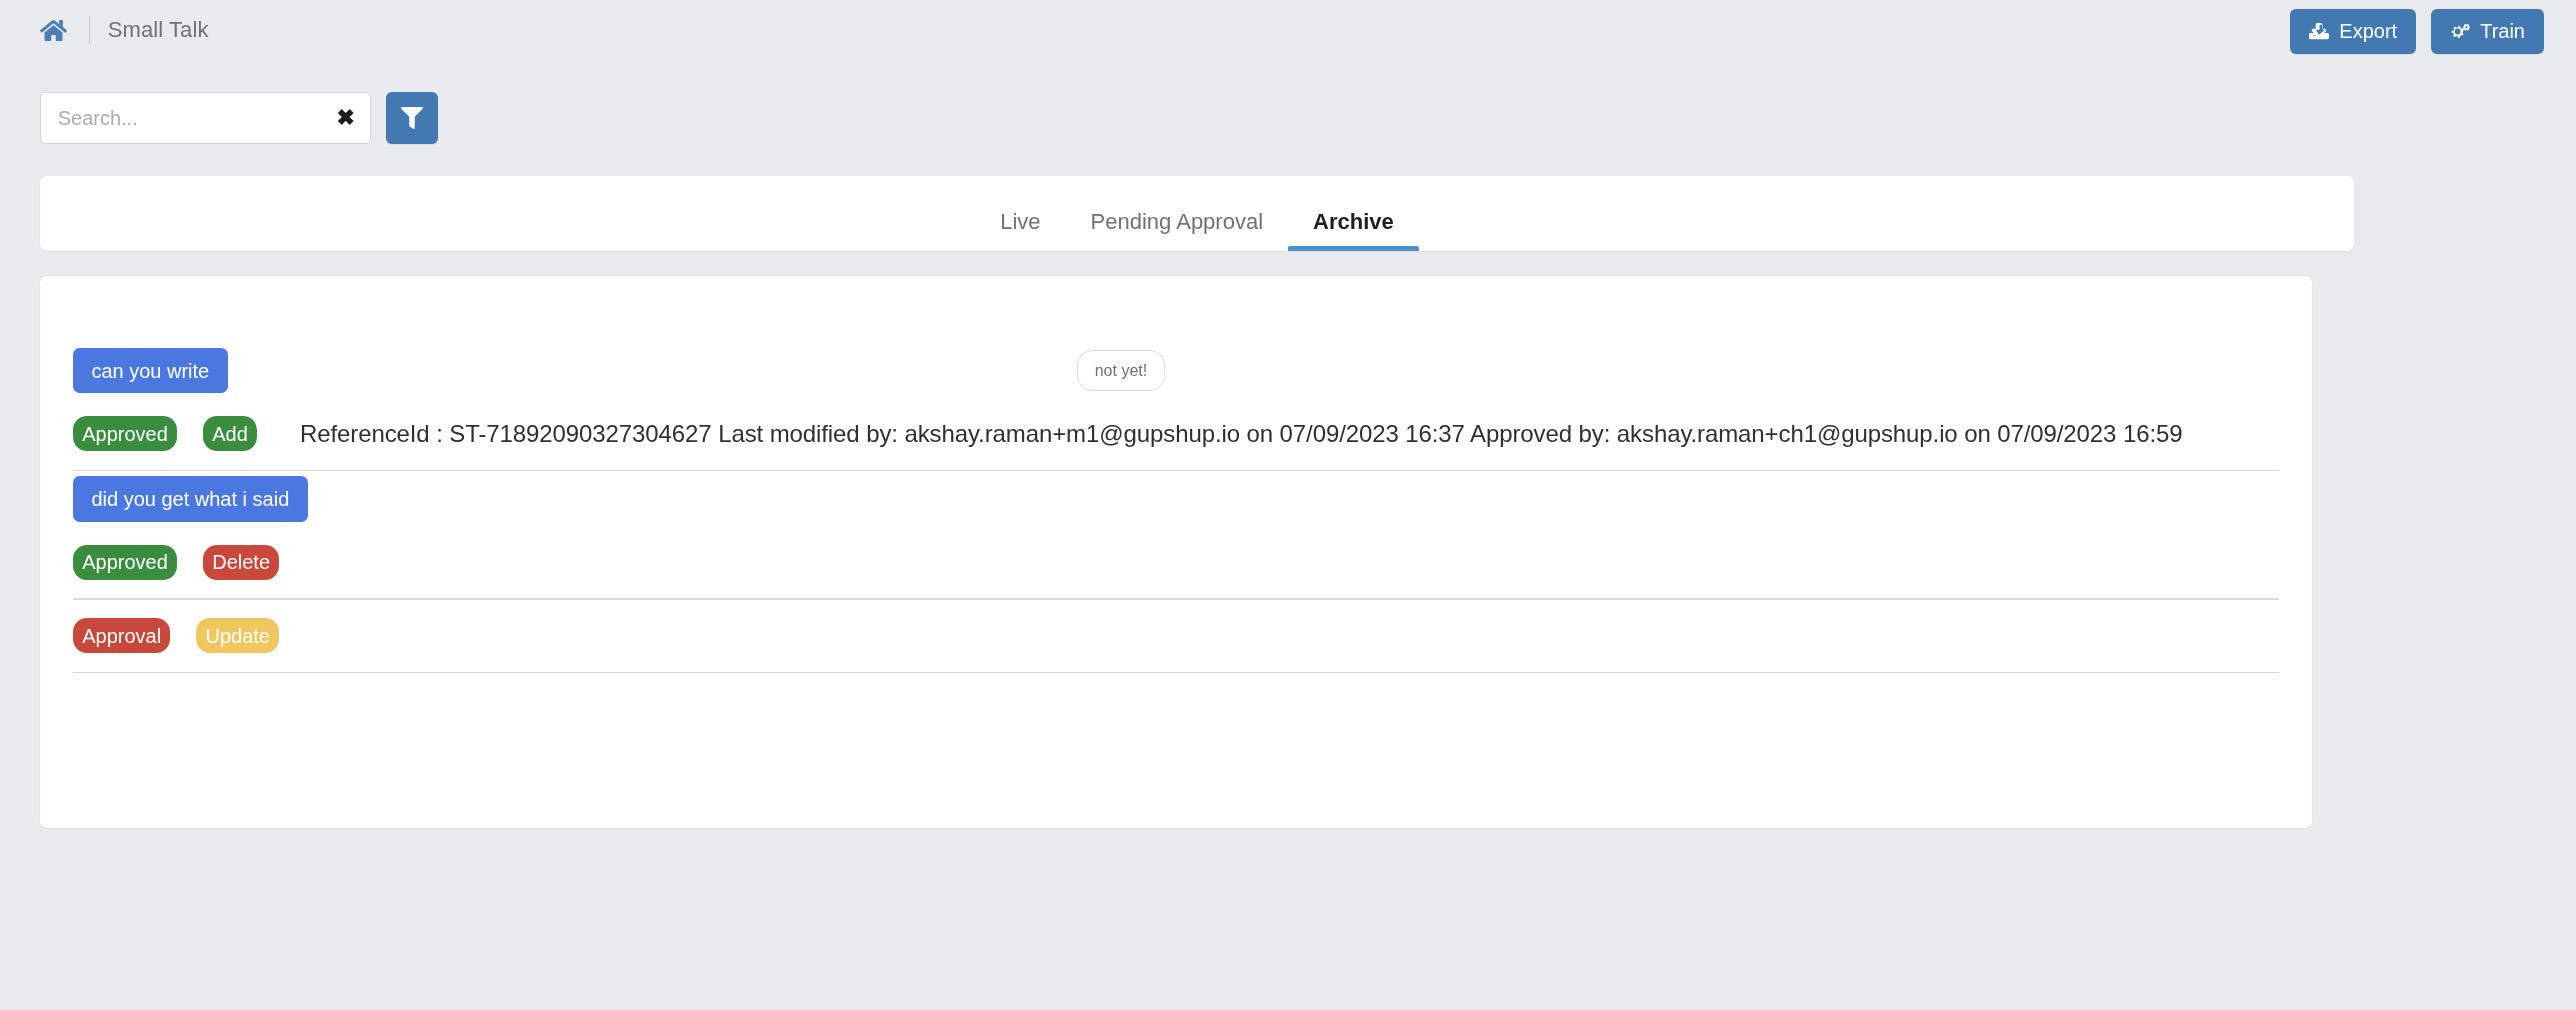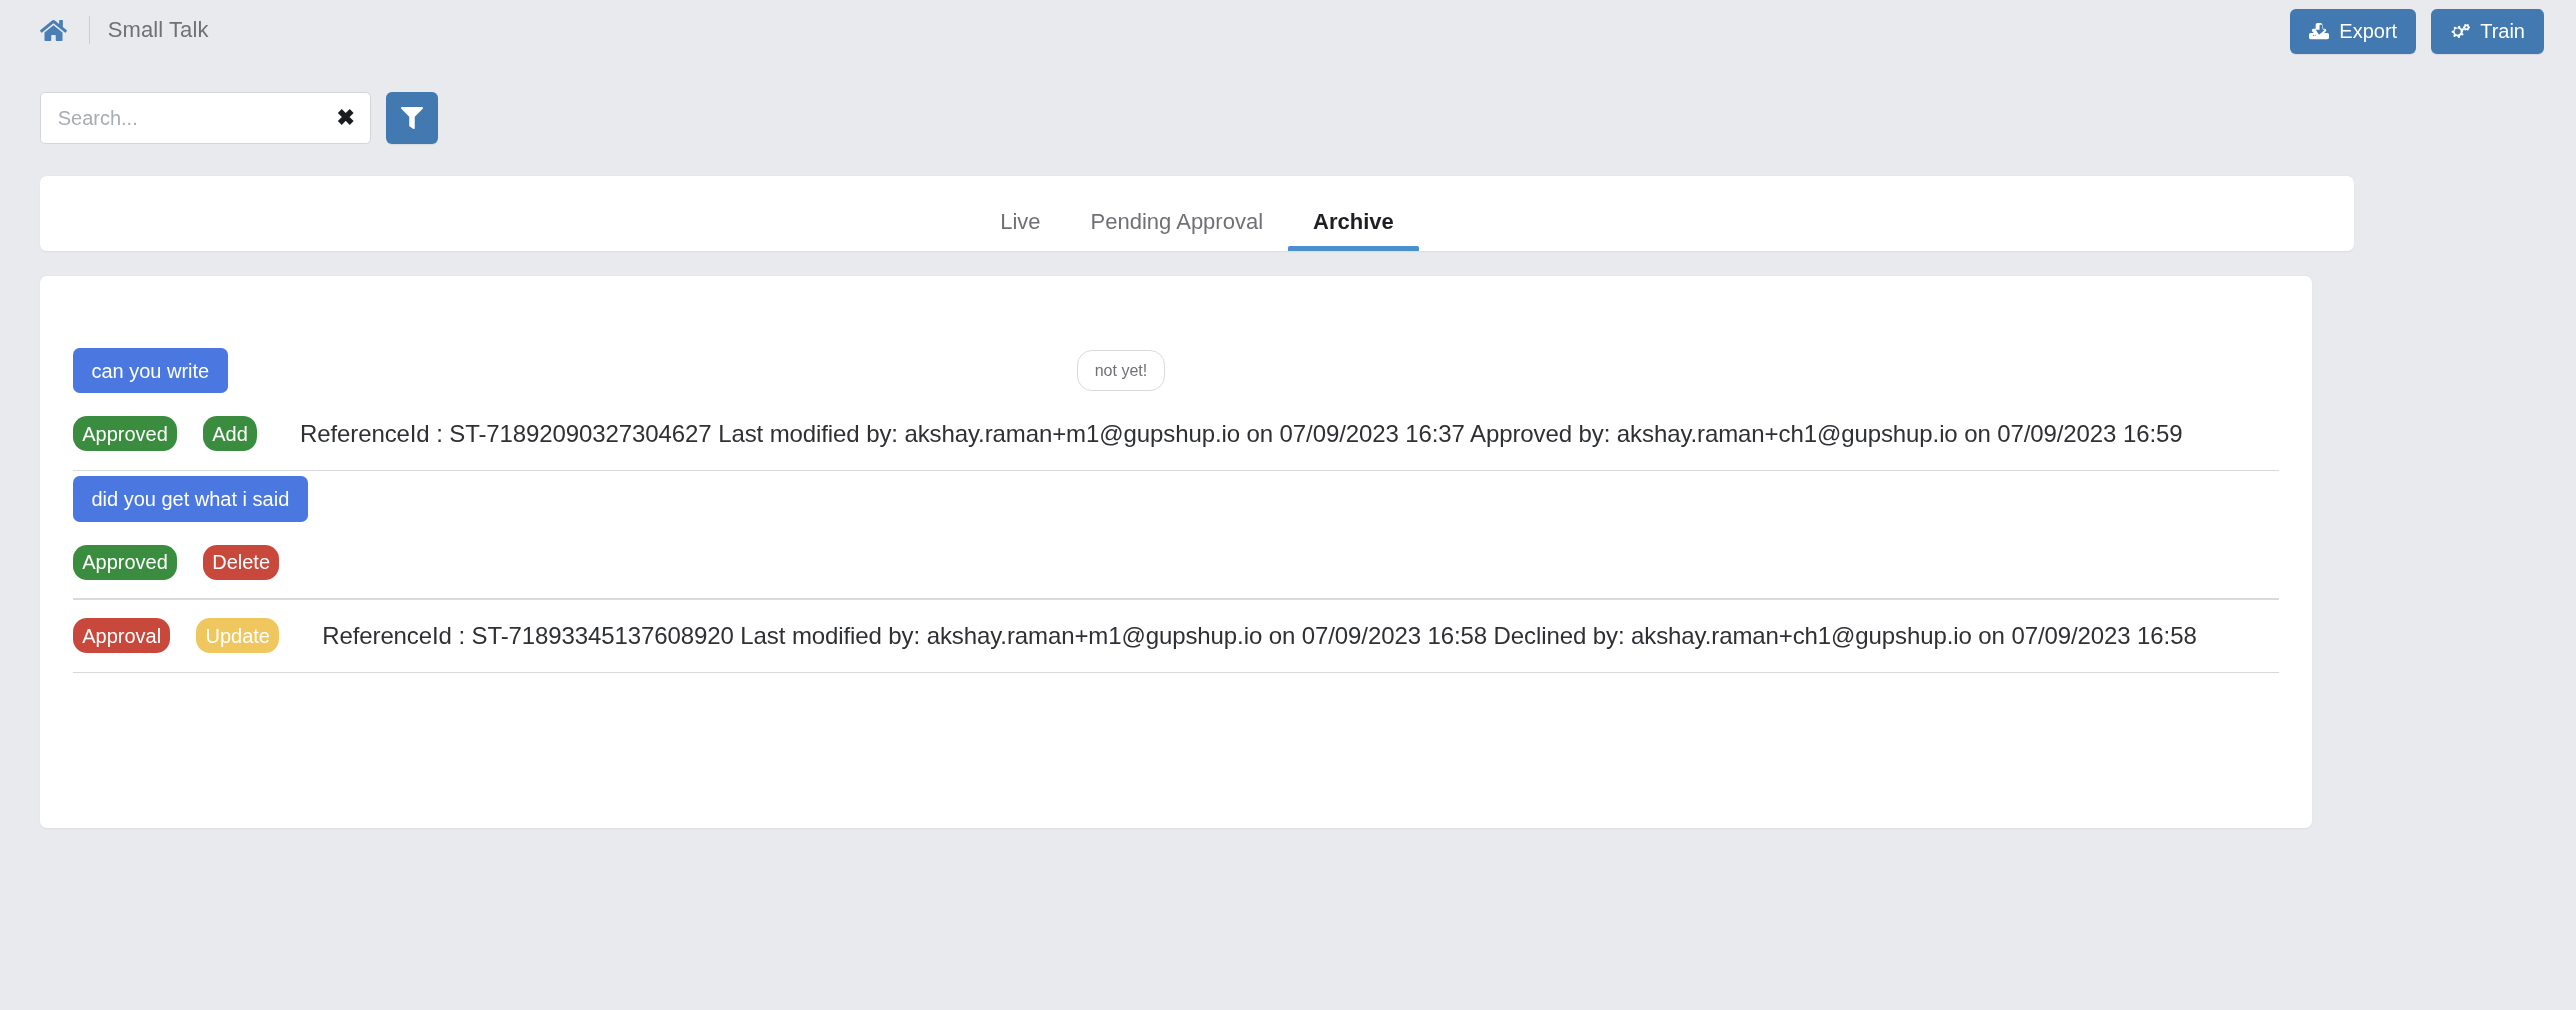--- a/index.html
+++ b/index.html
@@ -221,20 +221,19 @@
         <span class="badge badge-approved">Approved</span>
         <span class="badge badge-delete">Delete</span>
       </div>
       <div class="divider"></div>
     </div>
 
     <div class="qa-row">
       <div class="meta-line">
         <span class="badge badge-declined">Approval</span>
         <span class="badge badge-update">Update</span>
-        <span class="meta-text">ReferenceId : ST-71893345137608920 Last modified by: akshay.raman+m1@gupshup.io on 07/09/2023 16:58 Declined by: akshay.raman+ch1@gupshup.io on 07/09/2023 16:58</span>
       </div>
       <div class="divider"></div>
     </div>
 
   </div>
 </div>
 
 
 </body></html>

